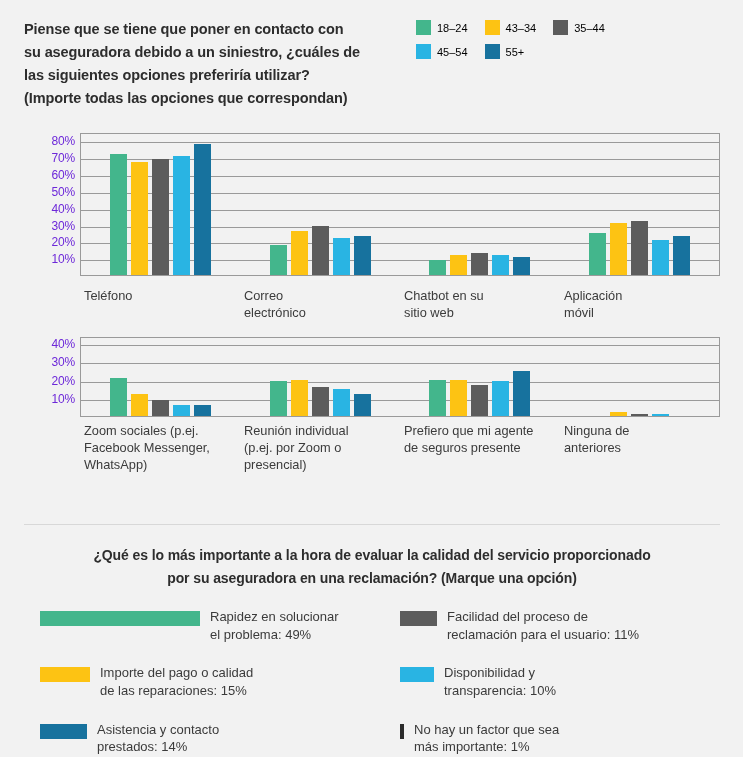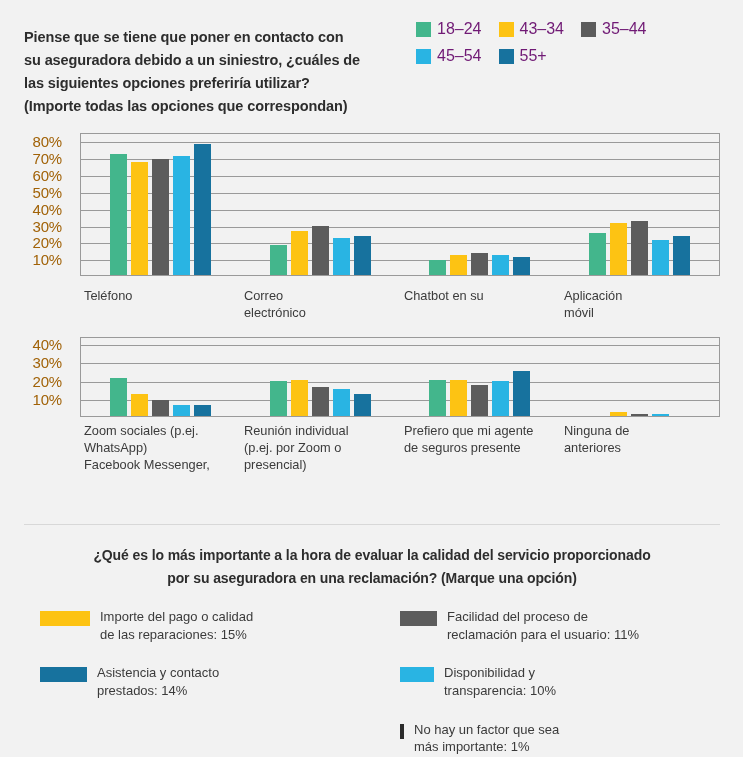--- a/index.html
+++ b/index.html
@@ -10,34 +10,34 @@
     color:#3b3b3b;
     overflow:hidden;
     position:relative;
   }
   .page{position:relative;width:743px;height:757px;}
 
   
   .q1-wrap{position:absolute;left:24px;top:18px;width:700px;display:flex;}
   .q1-text{
     width:380px;font-size:14.5px;font-weight:bold;line-height:1.58;
-    color:#2d2d2d;letter-spacing:-0.1px;margin-top:8px;
+    color:#2d2d2d;letter-spacing:-0.1px;
   }
   .q1-text div{white-space:nowrap;}
   .legend-top{margin-left:12px;padding-top:2px;width:300px;}
   .legend-row{display:flex;align-items:flex-start;margin-bottom:9px;}
   .legend-item{display:flex;align-items:center;margin-right:17px;}
   .legend-sw{width:15px;height:15px;margin-right:6px;flex:none;}
-  .legend-lb{font-size:16px;color:#701a75;white-space:nowrap;}
+  .legend-lb{font-size:11px;color:#000000;white-space:nowrap;}
 
   
   .chart{position:absolute;}
   .yaxis{position:absolute;left:0;top:0;width:54px;}
   .ytick{
-    position:absolute;right:16px;font-size:15px;color:#a16207;
+    position:absolute;right:3px;font-size:12px;color:#6d28d9;
     transform:translateY(-50%);white-space:nowrap;letter-spacing:-0.2px;
   }
   .plot{position:absolute;left:56px;top:0;right:0;bottom:0;
         border:1px solid #9a9a9a;border-bottom:1px solid #9a9a9a;
         background:#f2f2f2;box-sizing:border-box;}
   .gridline{position:absolute;left:0;right:0;height:1px;background:#9a9a9a;}
   .groups{position:absolute;left:0;right:0;top:0;bottom:0;display:flex;}
   .group{flex:1;position:relative;display:flex;align-items:flex-end;
          justify-content:center;}
   .bars{display:flex;align-items:flex-end;height:100%;}
@@ -164,20 +164,21 @@
   <div class="xlabels" id="chart-top-xlabels" style="left:80px;top:288px;width:640px;">
       <div class="xlabel">
         <span>Teléfono</span>
       </div>
       <div class="xlabel">
         <span>Correo</span>
         <span>electrónico</span>
       </div>
       <div class="xlabel">
         <span>Chatbot en su</span>
+        <span>sitio web</span>
       </div>
       <div class="xlabel">
         <span>Aplicación</span>
         <span>móvil</span>
       </div>
     </div>
 
   <div class="chart" id="chart-bottom" style="left:24px;top:337px;width:696px;height:80px;">
     <div class="yaxis">
         <div class="ytick" style="top: 61.8182px;">10%</div>
@@ -226,22 +227,22 @@
               <div class="bar" title="45–54: 1%" style="background: rgb(41, 180, 227); height: 1.81818px;"></div>
               <div class="bar" title="55+: 0%" style="background: rgb(23, 114, 158); height: 0px;"></div>
             </div>
           </div>
         </div>
     </div>
   </div>
   <div class="xlabels" id="chart-bottom-xlabels" style="left:80px;top:423px;width:640px;">
       <div class="xlabel">
         <span>Zoom sociales (p.ej.</span>
+        <span>Facebook Messenger,</span>
         <span>WhatsApp)</span>
-        <span>Facebook Messenger,</span>
       </div>
       <div class="xlabel">
         <span>Reunión individual</span>
         <span>(p.ej. por Zoom o</span>
         <span>presencial)</span>
       </div>
       <div class="xlabel">
         <span>Prefiero que mi agente</span>
         <span>de seguros presente</span>
       </div>
@@ -254,20 +255,27 @@
   <div class="divider"></div>
 
   <div class="q2-text" id="q2-text">
       <div>¿Qué es lo más importante a la hora de evaluar la calidad del servicio proporcionado</div>
       <div>por su aseguradora en una reclamación?  (Marque una opción)</div>
     </div>
 
   <div class="opts">
     <div class="optcol" id="opt-col-left" style="left:8px;width:360px;">
         <div class="opt">
+          <div class="opt-sw" style="background: rgb(67, 182, 140); width: 160px; height: 15px;"></div>
+          <div class="opt-lb">
+            <span>Rapidez en solucionar</span>
+            <span>el problema: 49%</span>
+          </div>
+        </div>
+        <div class="opt">
           <div class="opt-sw" style="background: rgb(253, 195, 19); width: 50px; height: 15px;"></div>
           <div class="opt-lb">
             <span>Importe del pago o calidad</span>
             <span>de las reparaciones: 15%</span>
           </div>
         </div>
         <div class="opt">
           <div class="opt-sw" style="background: rgb(23, 114, 158); width: 47px; height: 15px;"></div>
           <div class="opt-lb">
             <span>Asistencia y contacto</span>

